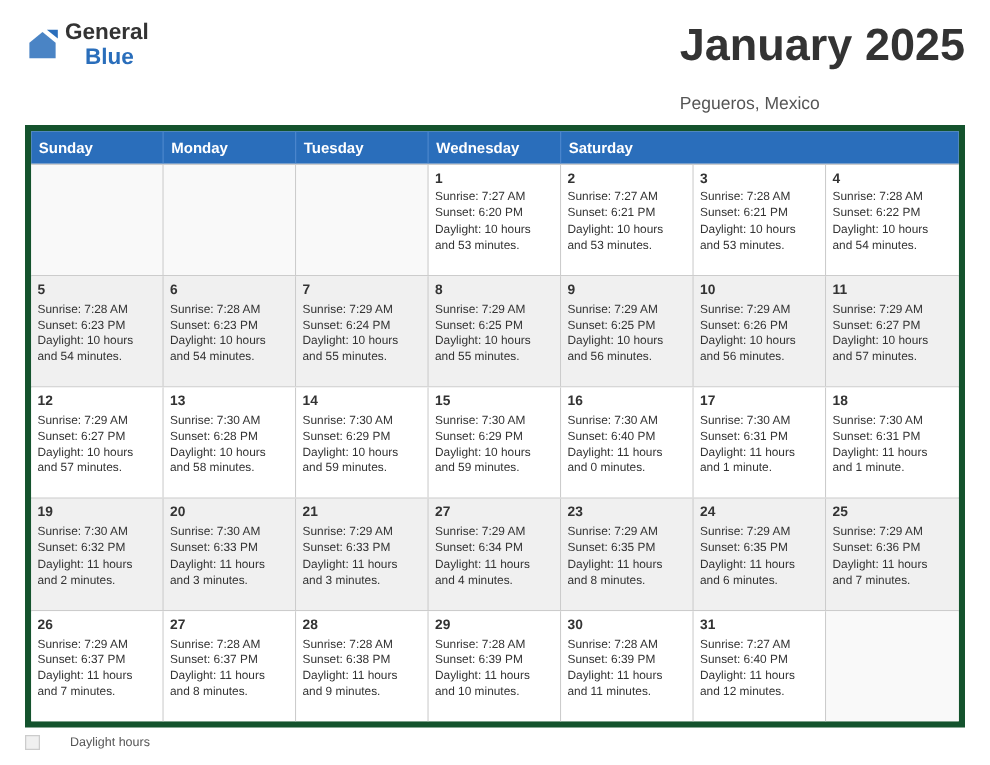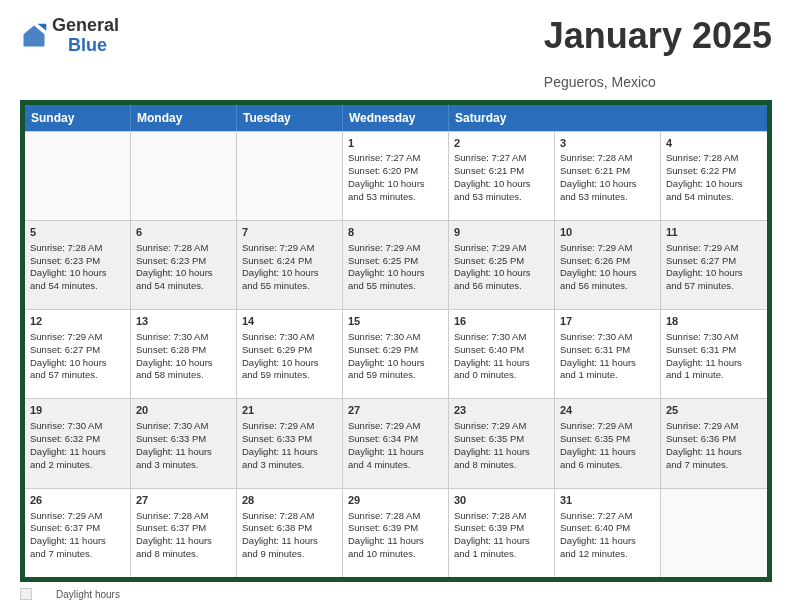--- a/index.html
+++ b/index.html
@@ -360,21 +360,21 @@
             <div>Sunrise: 7:28 AM</div>
             <div>Sunset: 6:39 PM</div>
             <div>Daylight: 11 hours</div>
             <div>and 10 minutes.</div>
           </div>
           <div class="cal-cell">
             <span class="day-num">30</span>
             <div>Sunrise: 7:28 AM</div>
             <div>Sunset: 6:39 PM</div>
             <div>Daylight: 11 hours</div>
-            <div>and 1 minutes.</div>
+            <div>and 11 minutes.</div>
           </div>
           <div class="cal-cell">
             <span class="day-num">31</span>
             <div>Sunrise: 7:27 AM</div>
             <div>Sunset: 6:40 PM</div>
             <div>Daylight: 11 hours</div>
             <div>and 12 minutes.</div>
           </div>
           <div class="cal-cell empty"></div>
         </div>

